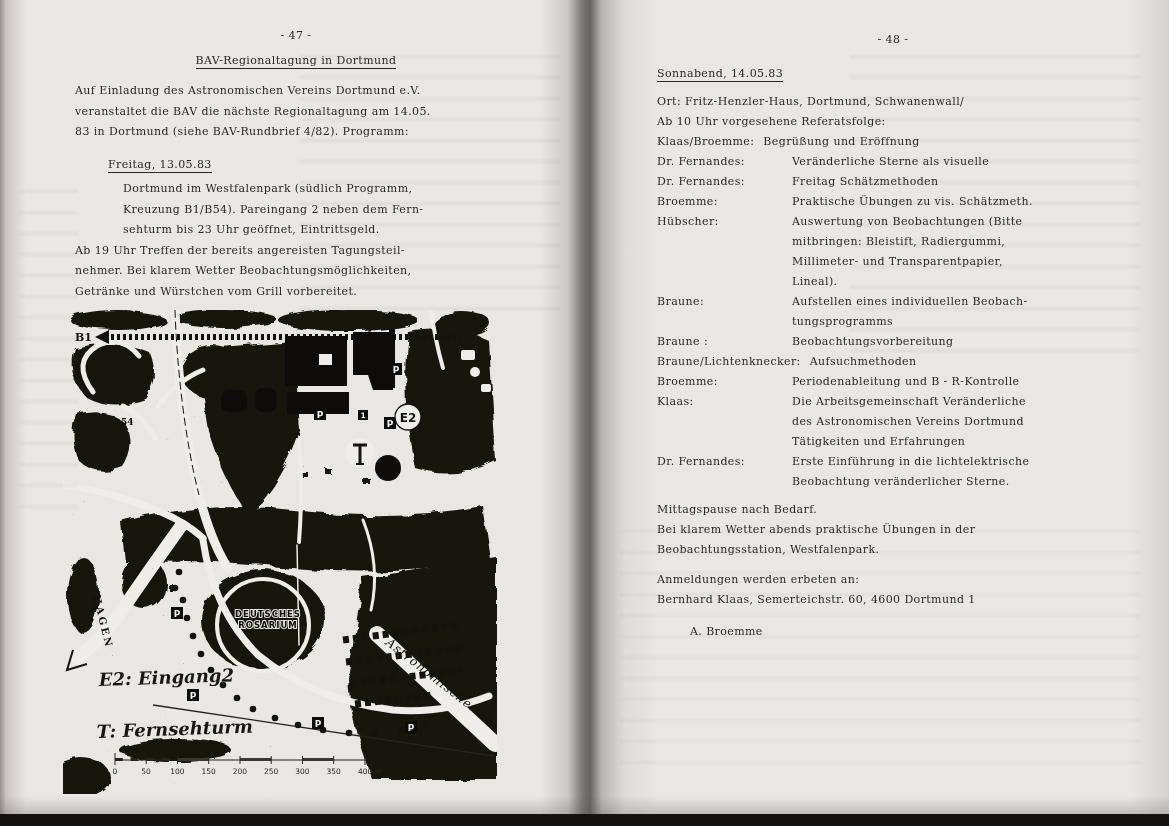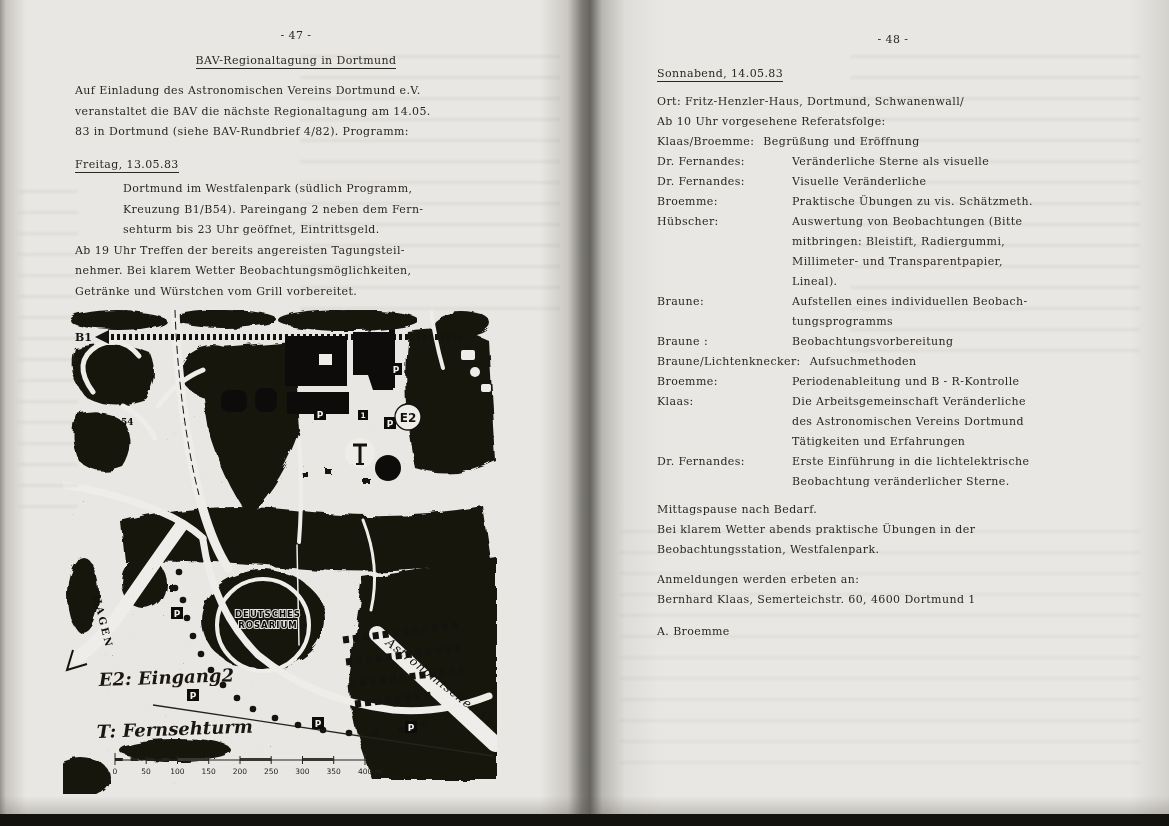--- a/index.html
+++ b/index.html
@@ -19,21 +19,21 @@
   .bleed{position:absolute;pointer-events:none;filter:blur(1.3px);opacity:.5;
     background:repeating-linear-gradient(180deg,rgba(112,108,100,.16) 0 3px,rgba(112,108,100,0) 3px 21px);}
 
   
   .tcol{position:absolute;font-size:11px;letter-spacing:.4px;white-space:nowrap;}
   #pl{left:75px;top:26px;width:442px;line-height:20.5px;}
   #pr{left:657px;top:30px;width:472px;line-height:20px;}
   .center{text-align:center;}
   .u{border-bottom:1.4px solid #2b2822;padding-bottom:1px;}
   .mt4{margin-top:4px;}  .mt8{margin-top:8px;}  .mt10{margin-top:10px;}
-  .mt12{margin-top:12px;} .mt14{margin-top:14px;}
+  .mt12{margin-top:12px;margin-left:33px;} .mt14{margin-top:14px;}
   .ind48{padding-left:48px;} .ind42{padding-left:42px;}
   .srow{display:flex;}
   .sp{flex:0 0 135px;}
   .srow.inline .sp{flex:0 0 auto;margin-right:9px;}
   .tl{display:block;}
   .map-svg{position:absolute;left:63px;top:310px;}
   .hand{font-style:italic;font-weight:600;}
 </style>
 </head>
 <body>
@@ -277,21 +277,21 @@
       </div>
       <div class="srow">
         <span class="sp">Dr. Fernandes:</span>
         <span class="tp">
           <span class="tl">Veränderliche Sterne als visuelle</span>
         </span>
       </div>
       <div class="srow">
         <span class="sp">Dr. Fernandes:</span>
         <span class="tp">
-            <span class="tl">Visuelle Veränderliche</span>
+            <span class="tl">Freitag Schätzmethoden</span>
           </span>
       </div>
       <div class="srow">
         <span class="sp">Broemme:</span>
         <span class="tp">
             <span class="tl">Praktische Übungen zu vis. Schätzmeth.</span>
           </span>
       </div>
       <div class="srow">
         <span class="sp">Hübscher:</span>

